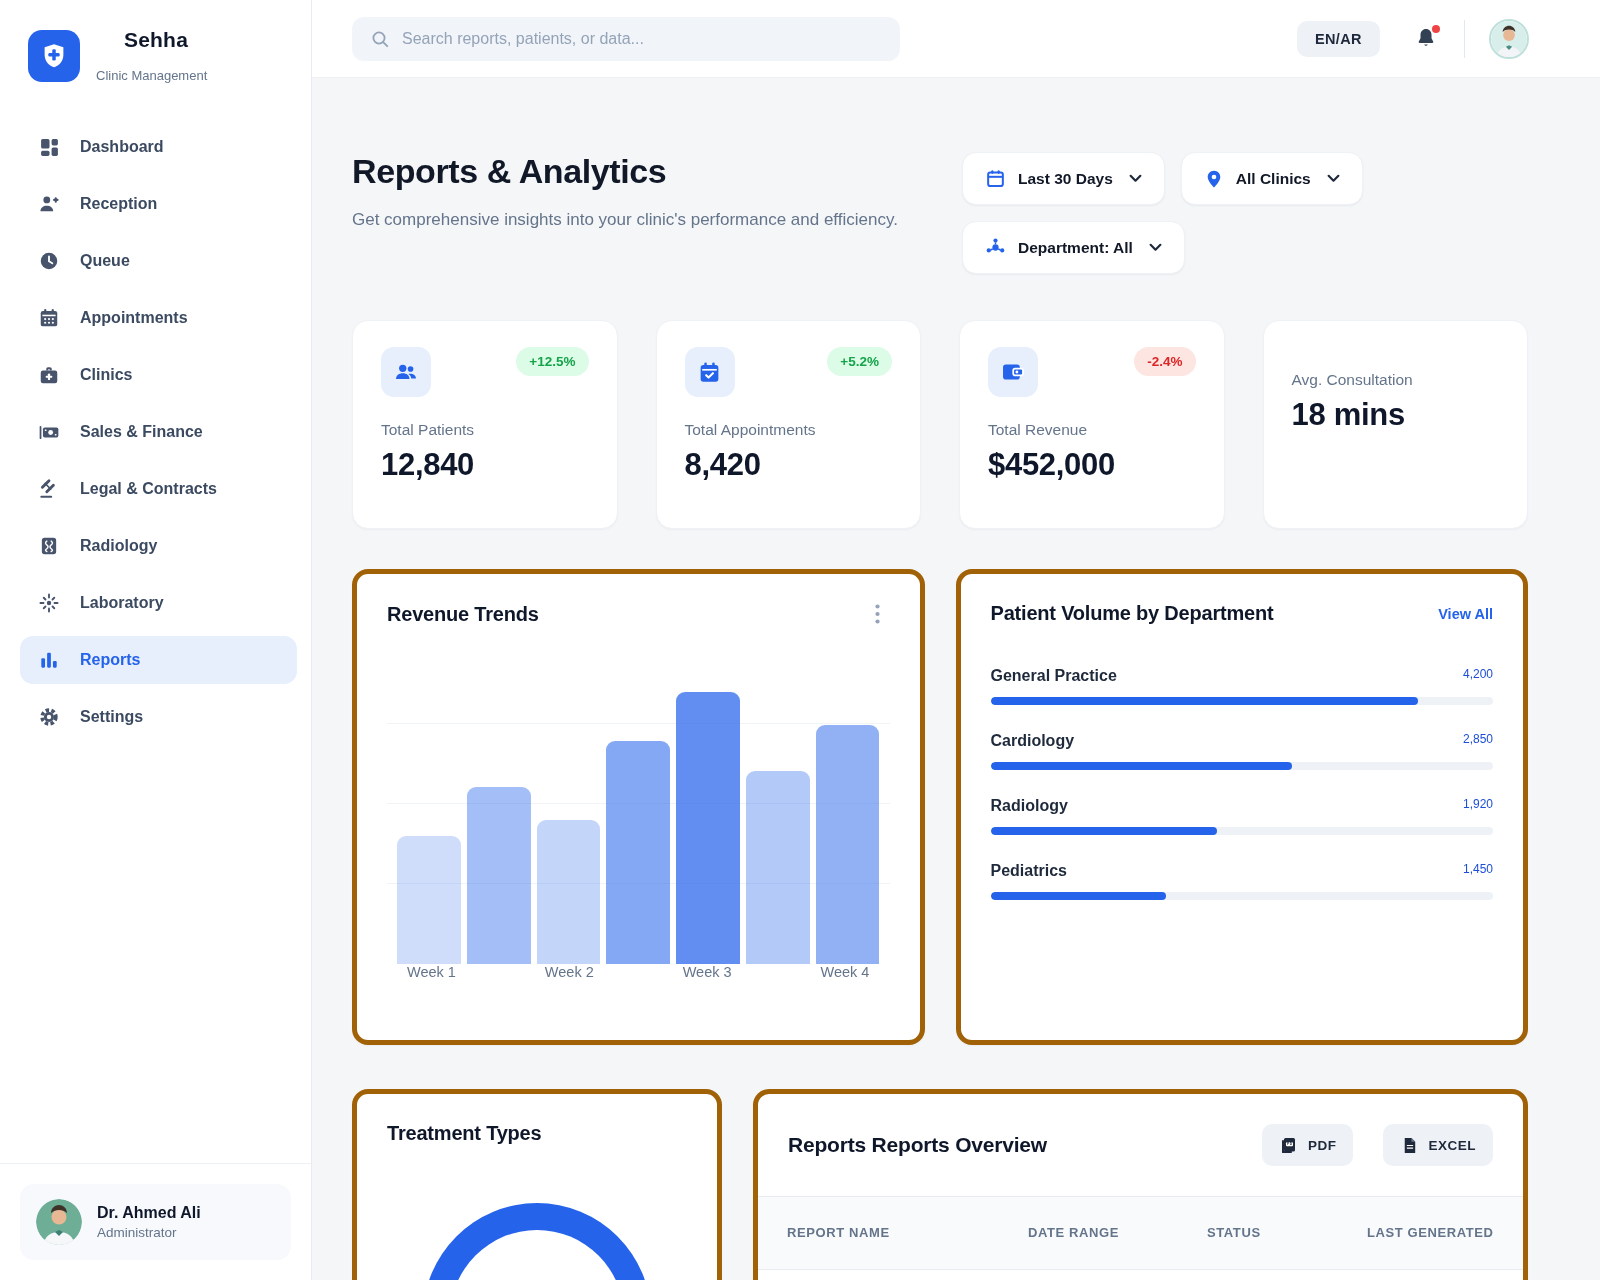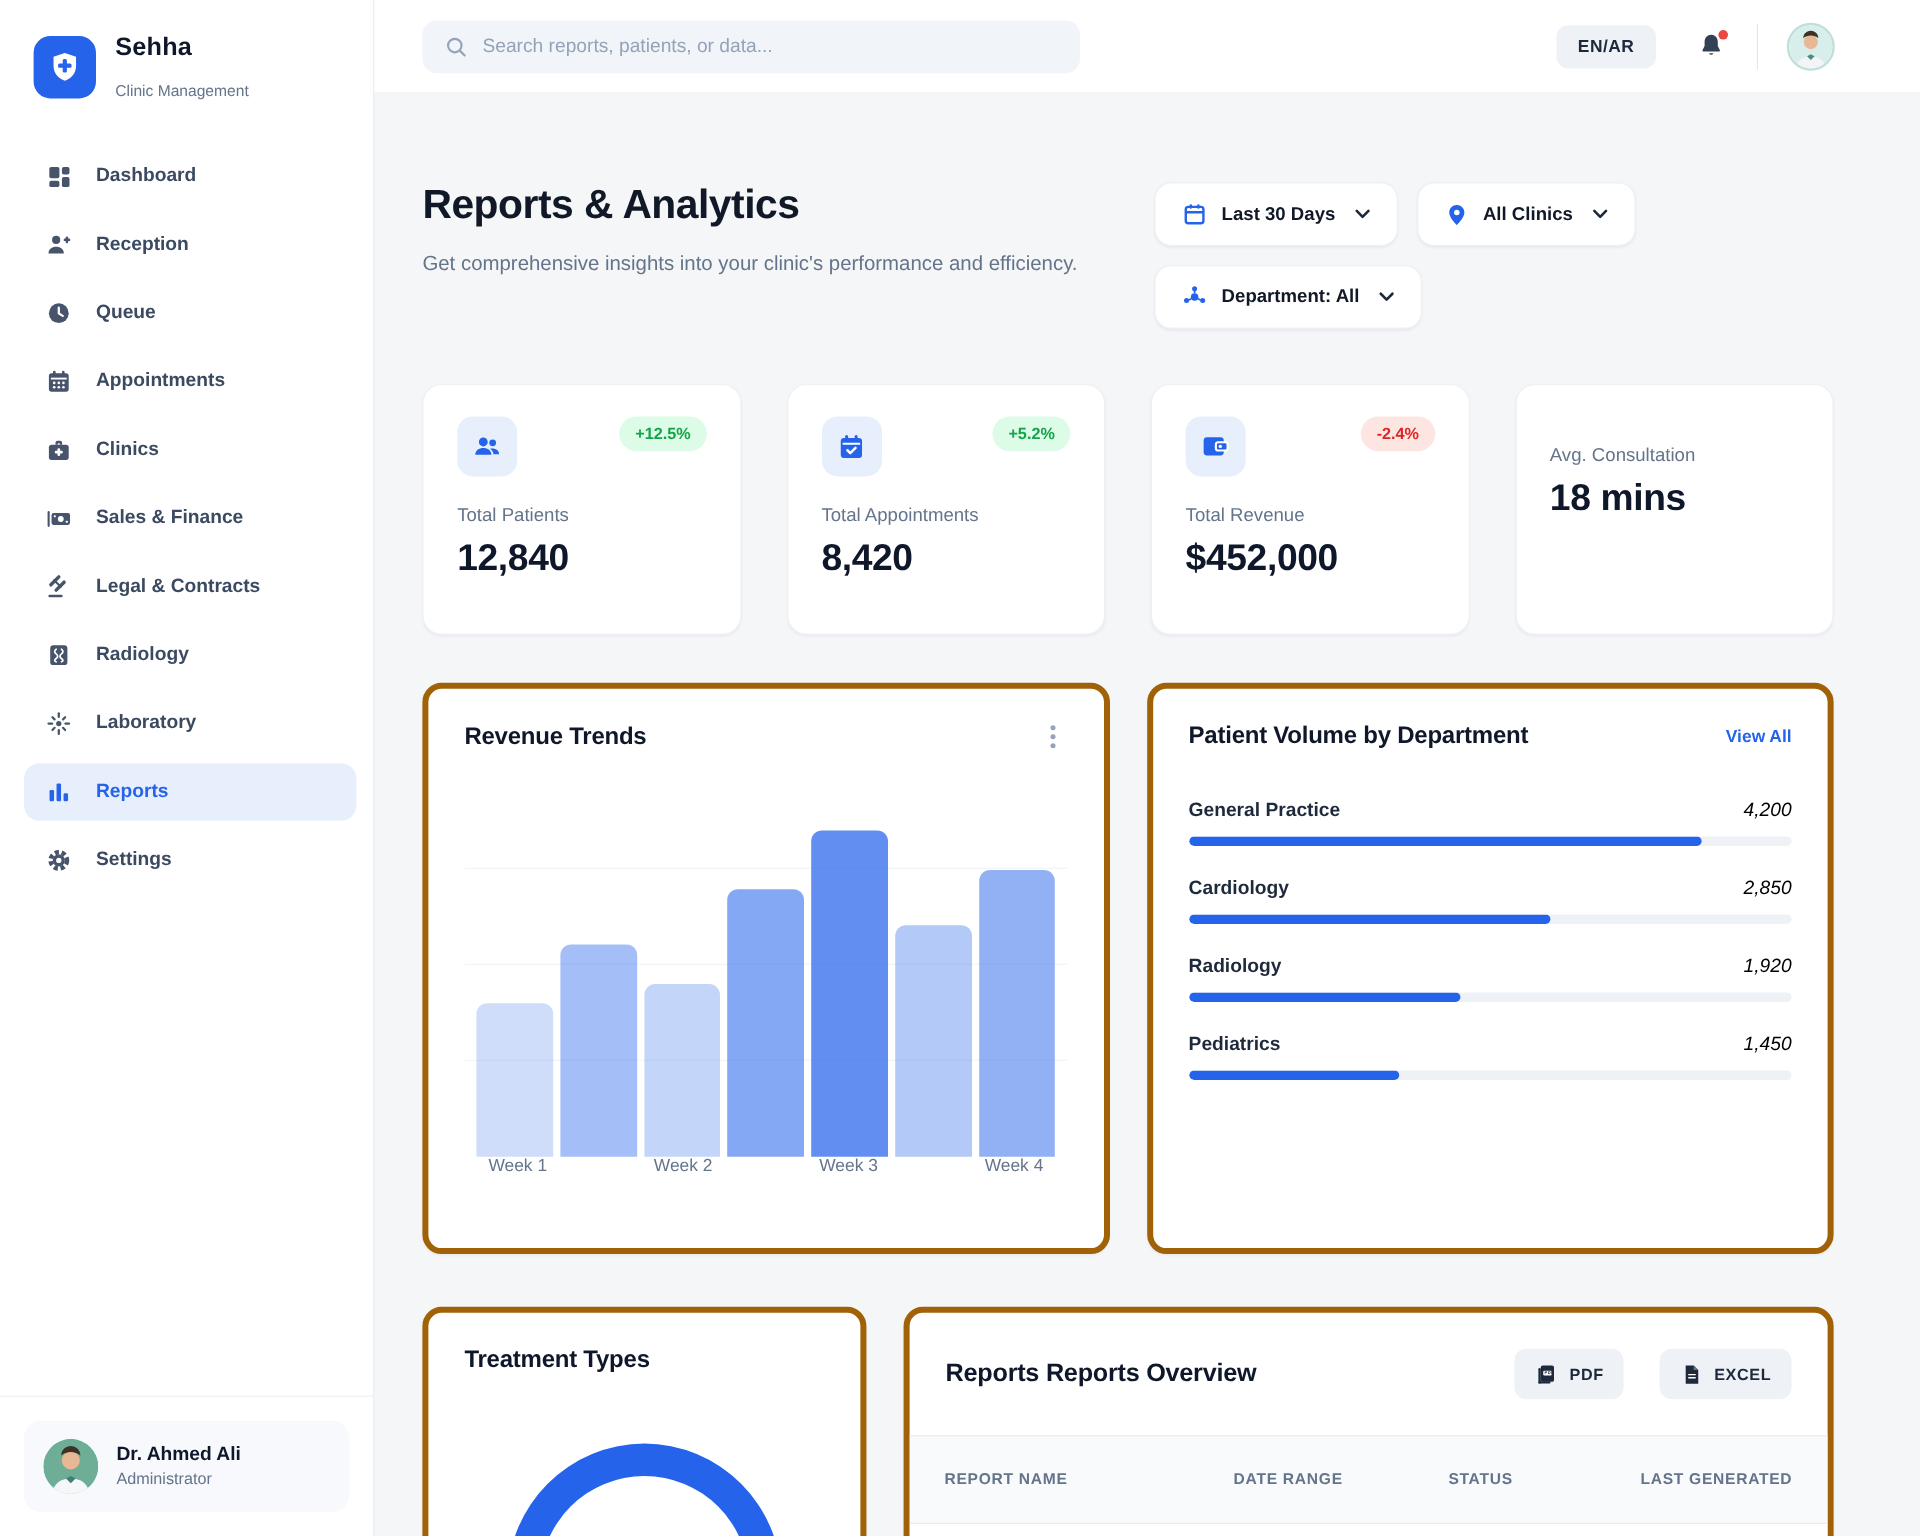--- a/index.html
+++ b/index.html
@@ -12,21 +12,21 @@
   
   .sidebar {
     width:312px; min-width:312px; height:1280px; background:#ffffff;
     border-right:1px solid #e8ecf1; display:flex; flex-direction:column;
   }
   .brand { display:flex; align-items:center; gap:16px; padding:28px 24px 10px 28px; }
   .brand-logo {
     width:52px; height:52px; border-radius:14px; background:#2563eb;
     display:flex; align-items:center; justify-content:center; flex:none;
   }
-  .brand-name { font-size:21px; font-weight:800; color:#0f172a; letter-spacing:.2px; }
+  .brand-name { font-size:21px; font-weight:800; color:#0f172a; letter-spacing:.2px;margin-left:28px; }
   .brand-sub { font-size:13px; color:#64748b; margin-top:16px;text-align:right; }
   .nav { margin-top:30px; padding:0 14px 0 20px; flex:1 1 auto; overflow:hidden; }
   .nav-item {
     display:flex; align-items:center; gap:20px; padding:13px 12px 13px 18px;
     border-radius:13px; margin-bottom:9px; cursor:pointer;
   }
   .nav-item .ni-icon { width:22px; height:22px; display:flex; align-items:center; justify-content:center; flex:none; }
   .nav-item .ni-label { font-size:16px; font-weight:600; color:#3b4a61; }
   .nav-item.active { background:#e7effc; }
   .nav-item.active .ni-label { color:#2563eb; }
@@ -96,21 +96,21 @@
   .gridline { position:absolute; left:0; right:0; height:1px; background:#f1f4f7; }
   .bars { position:absolute; inset:0; display:flex; align-items:flex-end; gap:6px; padding:0 10px; }
   .bar { flex:1; border-radius:9px 9px 0 0; }
   .week-labels { display:flex; padding:0 10px; }
   .week-labels div { flex:1; text-align:center; font-size:14.5px; color:#64748b; }
   
   .vol-rows { margin-top:42px; }
   .vol-row { margin-bottom:27px; }
   .vol-line { display:flex; justify-content:space-between; margin-bottom:12px; }
   .vol-name { font-size:16px; font-weight:600; color:#1e293b; }
-  .vol-val { font-size:16px; color:#000000;font-style:italic; }
+  .vol-val { font-size:12px; color:#1d4ed8; }
   .vol-track { height:8px; border-radius:5px; background:#eef2f7; overflow:hidden; }
   .vol-fill { height:100%; border-radius:5px; background:#2563eb; }
   
   .bottom { display:grid; grid-template-columns:370px 1fr; gap:31px; margin-top:44px; }
   .bottom .panel { height:420px; }
   .donut-wrap { position:relative; width:228px; height:228px; margin:58px auto 0; border-radius:50%; }
   .donut-hole {
     position:absolute; inset:27px; border-radius:50%; background:#fff;
     display:flex; align-items:center; justify-content:center;
   }

